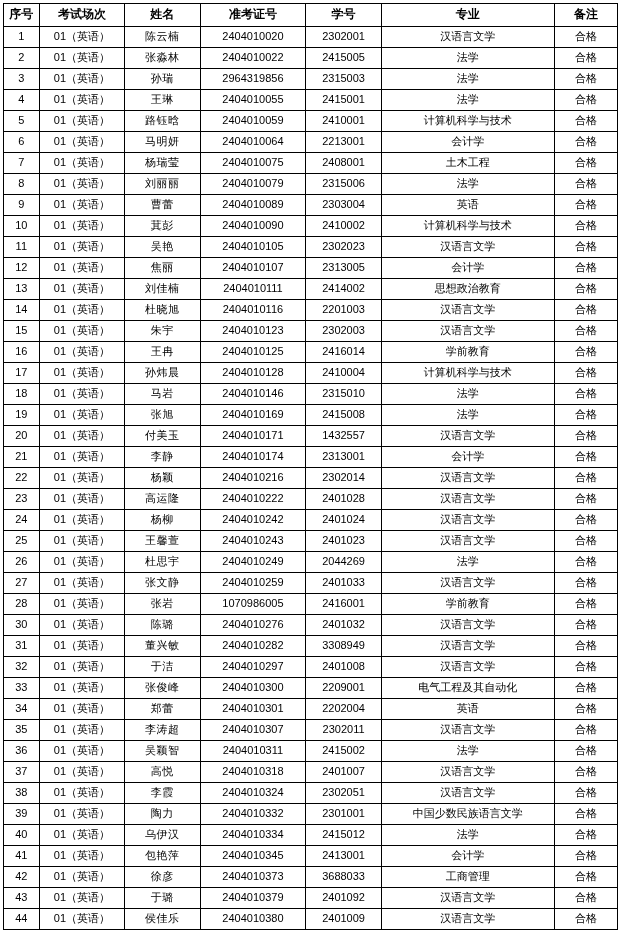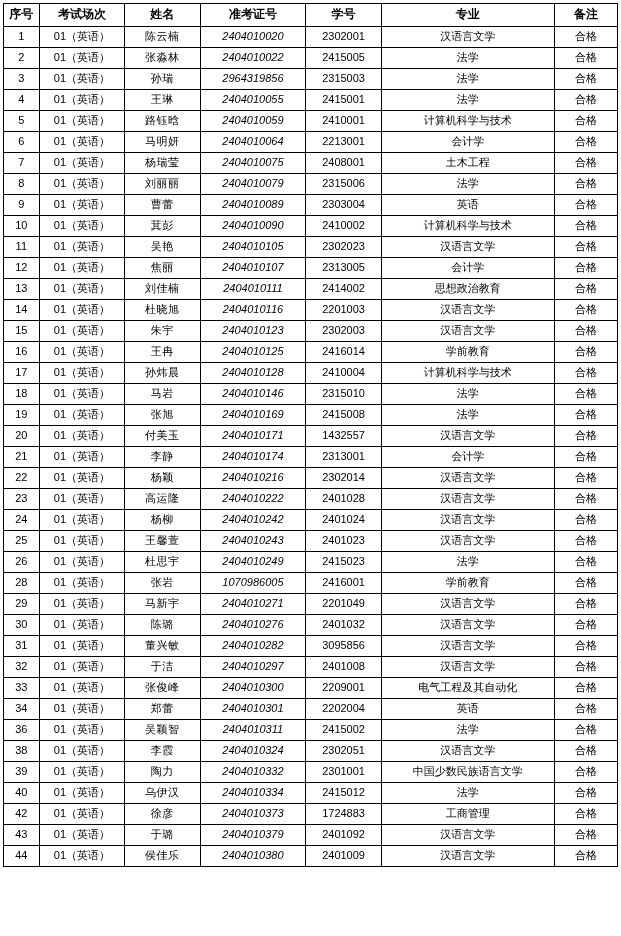--- a/index.html
+++ b/index.html
@@ -47,21 +47,21 @@
   col.c-sess   { width: 84px; }
   col.c-name   { width: 74px; }
   col.c-admit  { width: 104px; }
   col.c-sid    { width: 74px; }
   col.c-major  { width: 170px; }
   col.c-note   { width: 62px; }
 
   td.seq  { font-size: 11px; }
   td.sess { font-size: 11px; margin-left: 28px; }
   td.name { font-size: 11px; letter-spacing: 0.5px; }
-  td.admit{ font-size: 11px; font-style: italic; }
+  td.admit{ font-size: 11px; }
   td.sid  { font-size: 11px; margin-top: 12px; }
   td.major{ font-size: 11px; margin-top: 32px; }
   td.note { font-size: 11px; }
 </style>
 </head>
 <body>
 
 <div class="sheet">
   <table class="grid">
     <colgroup>
@@ -308,57 +308,57 @@
           <td class="admit">2404010243</td>
           <td class="sid">2401023</td>
           <td class="major">汉语言文学</td>
           <td class="note">合格</td>
         </tr>
         <tr>
           <td class="seq">26</td>
           <td class="sess">01（英语）</td>
           <td class="name">杜思宇</td>
           <td class="admit">2404010249</td>
-          <td class="sid">2415023</td>
-          <td class="major">法学</td>
+          <td class="sid">2044269</td>
+          <td class="major">法学</td>
+          <td class="note">合格</td>
+        </tr>
+        <tr>
+          <td class="seq">27</td>
+          <td class="sess">01（英语）</td>
+          <td class="name">张文静</td>
+          <td class="admit">2404010259</td>
+          <td class="sid">2401033</td>
+          <td class="major">汉语言文学</td>
           <td class="note">合格</td>
         </tr>
         <tr>
           <td class="seq">28</td>
           <td class="sess">01（英语）</td>
           <td class="name">张岩</td>
           <td class="admit">1070986005</td>
           <td class="sid">2416001</td>
           <td class="major">学前教育</td>
           <td class="note">合格</td>
         </tr>
         <tr>
-          <td class="seq">29</td>
-          <td class="sess">01（英语）</td>
-          <td class="name">马新宇</td>
-          <td class="admit">2404010271</td>
-          <td class="sid">2201049</td>
-          <td class="major">汉语言文学</td>
-          <td class="note">合格</td>
-        </tr>
-        <tr>
           <td class="seq">30</td>
           <td class="sess">01（英语）</td>
           <td class="name">陈璐</td>
           <td class="admit">2404010276</td>
           <td class="sid">2401032</td>
           <td class="major">汉语言文学</td>
           <td class="note">合格</td>
         </tr>
         <tr>
           <td class="seq">31</td>
           <td class="sess">01（英语）</td>
           <td class="name">董兴敏</td>
           <td class="admit">2404010282</td>
-          <td class="sid">3095856</td>
+          <td class="sid">3308949</td>
           <td class="major">汉语言文学</td>
           <td class="note">合格</td>
         </tr>
         <tr>
           <td class="seq">32</td>
           <td class="sess">01（英语）</td>
           <td class="name">于洁</td>
           <td class="admit">2404010297</td>
           <td class="sid">2401008</td>
           <td class="major">汉语言文学</td>
@@ -376,26 +376,44 @@
         <tr>
           <td class="seq">34</td>
           <td class="sess">01（英语）</td>
           <td class="name">郑蕾</td>
           <td class="admit">2404010301</td>
           <td class="sid">2202004</td>
           <td class="major">英语</td>
           <td class="note">合格</td>
         </tr>
         <tr>
+          <td class="seq">35</td>
+          <td class="sess">01（英语）</td>
+          <td class="name">李涛超</td>
+          <td class="admit">2404010307</td>
+          <td class="sid">2302011</td>
+          <td class="major">汉语言文学</td>
+          <td class="note">合格</td>
+        </tr>
+        <tr>
           <td class="seq">36</td>
           <td class="sess">01（英语）</td>
           <td class="name">吴颖智</td>
           <td class="admit">2404010311</td>
           <td class="sid">2415002</td>
           <td class="major">法学</td>
+          <td class="note">合格</td>
+        </tr>
+        <tr>
+          <td class="seq">37</td>
+          <td class="sess">01（英语）</td>
+          <td class="name">高悦</td>
+          <td class="admit">2404010318</td>
+          <td class="sid">2401007</td>
+          <td class="major">汉语言文学</td>
           <td class="note">合格</td>
         </tr>
         <tr>
           <td class="seq">38</td>
           <td class="sess">01（英语）</td>
           <td class="name">李霞</td>
           <td class="admit">2404010324</td>
           <td class="sid">2302051</td>
           <td class="major">汉语言文学</td>
           <td class="note">合格</td>
@@ -412,25 +430,34 @@
         <tr>
           <td class="seq">40</td>
           <td class="sess">01（英语）</td>
           <td class="name">乌伊汉</td>
           <td class="admit">2404010334</td>
           <td class="sid">2415012</td>
           <td class="major">法学</td>
           <td class="note">合格</td>
         </tr>
         <tr>
+          <td class="seq">41</td>
+          <td class="sess">01（英语）</td>
+          <td class="name">包艳萍</td>
+          <td class="admit">2404010345</td>
+          <td class="sid">2413001</td>
+          <td class="major">会计学</td>
+          <td class="note">合格</td>
+        </tr>
+        <tr>
           <td class="seq">42</td>
           <td class="sess">01（英语）</td>
           <td class="name">徐彦</td>
           <td class="admit">2404010373</td>
-          <td class="sid">1724883</td>
+          <td class="sid">3688033</td>
           <td class="major">工商管理</td>
           <td class="note">合格</td>
         </tr>
         <tr>
           <td class="seq">43</td>
           <td class="sess">01（英语）</td>
           <td class="name">于璐</td>
           <td class="admit">2404010379</td>
           <td class="sid">2401092</td>
           <td class="major">汉语言文学</td>

